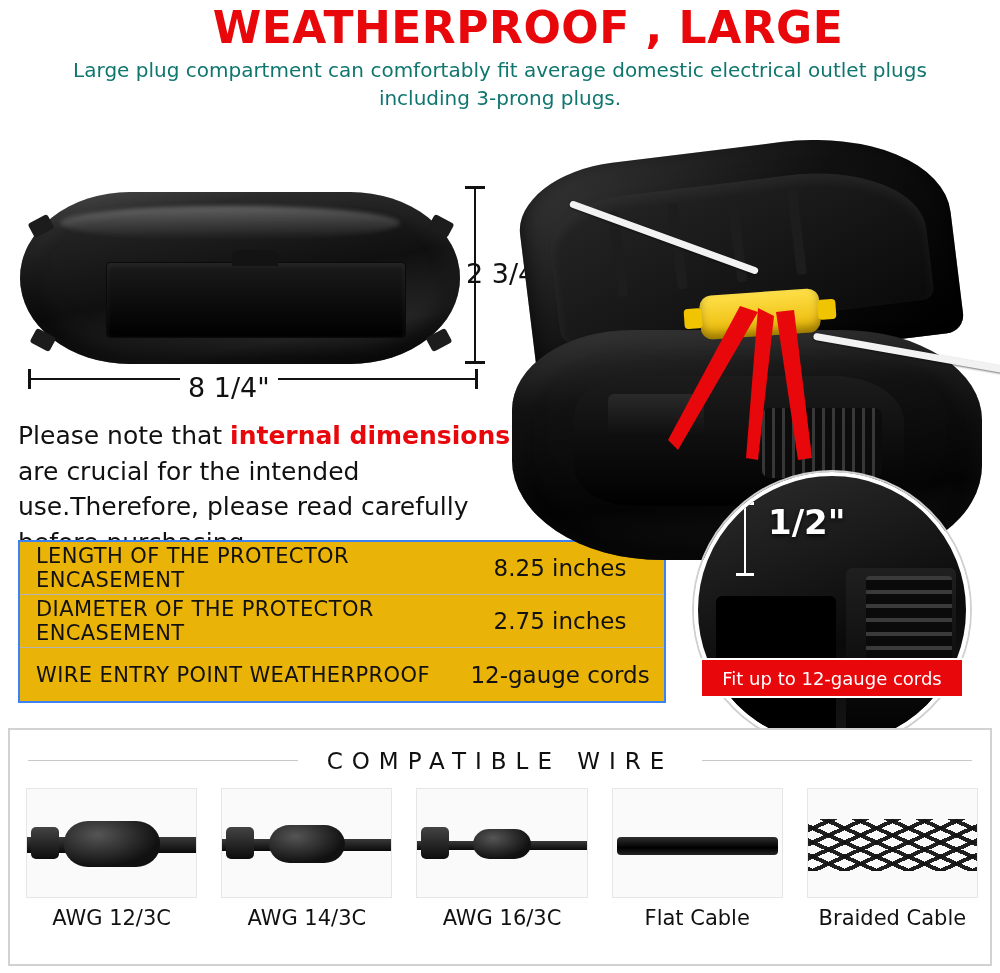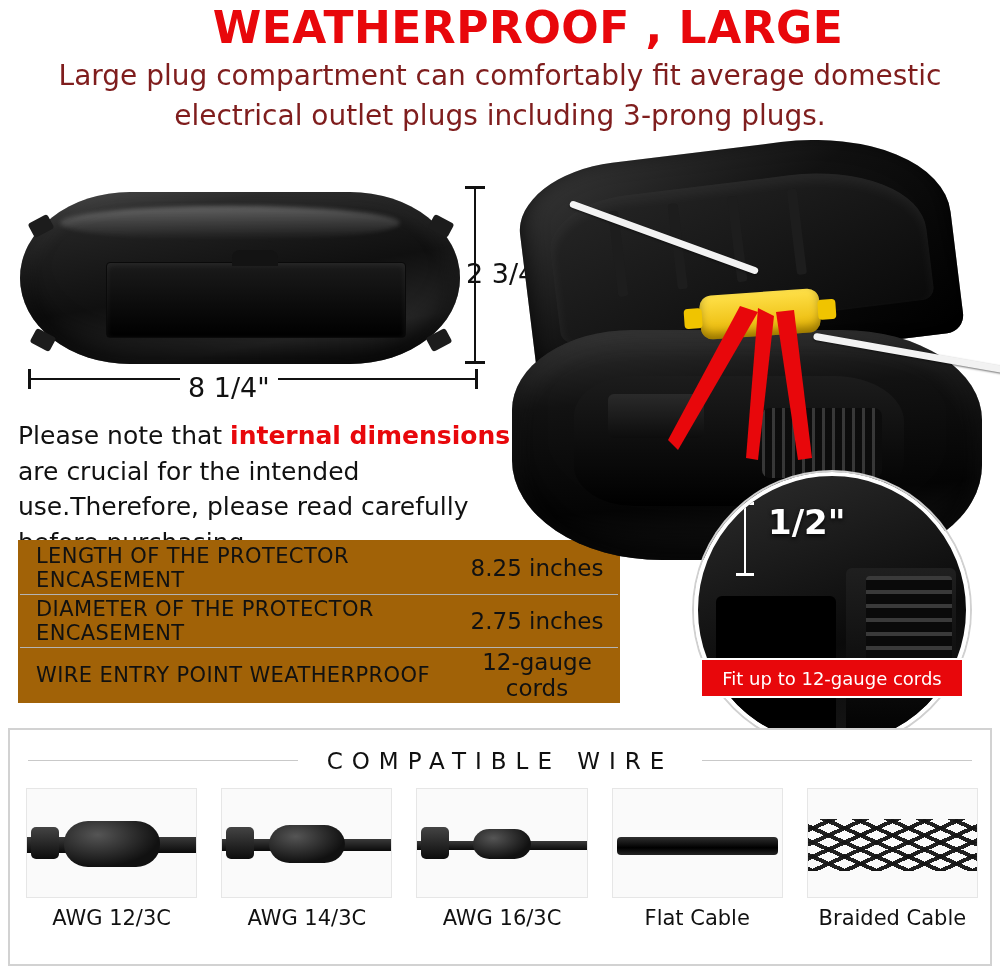--- a/index.html
+++ b/index.html
@@ -17,22 +17,22 @@
     position: absolute; top: 2px; left: 0; width: 1000px;
     text-align: center;
     font-size: 44px; font-weight: bold; letter-spacing: 0.5px;
     color: #e8070b;
     font-family: "DejaVu Sans", sans-serif;
     margin-left: 28px;
   }
   .subhead {
     position: absolute; top: 56px; left: 30px; width: 940px;
     text-align: center;
-    font-size: 28px; line-height: 1.42;
-    color: #7f1d1d;
+    font-size: 20px; line-height: 1.42;
+    color: #0f766e;
     font-family: "DejaVu Sans", sans-serif;
   }
 
   
   .left-photo { position: absolute; left: 12px; top: 180px; width: 470px; height: 220px; }
 
   .capsule {
     position: absolute; left: 8px; top: 12px;
     width: 440px; height: 172px;
     background: linear-gradient(170deg,#4a4a4a 0%, #232323 18%, #101010 52%, #262626 78%, #0b0b0b 100%);
@@ -88,22 +88,22 @@
   
   .note {
     position: absolute; left: 18px; top: 418px; width: 520px;
     font-size: 25px; line-height: 1.42; color:#111;
     font-family:"DejaVu Sans", sans-serif;
   }
   .note .hl { color:#e8070b; font-weight: bold; margin-top: 7px; }
 
   
   .spec {
-    position: absolute; left: 18px; top: 540px; width: 602px;
-    border: 2px solid #a16207; background: #a16207;
+    position: absolute; left: 18px; top: 540px; width: 648px;
+    border: 2px solid #3b82f6; background: #eab308;
   }
   .spec-row { display:flex; align-items:center; height: 53px; border-bottom: 1px solid #b4b4b4; }
   .spec-row:last-child { border-bottom: none; }
   .spec-k {
     flex: 0 0 436px; padding-left: 16px;
     font-size: 21px; letter-spacing: 0.4px; color:#111;
     font-family:"DejaVu Sans", sans-serif;
   }
   .spec-v {
     flex: 1; text-align: center;

